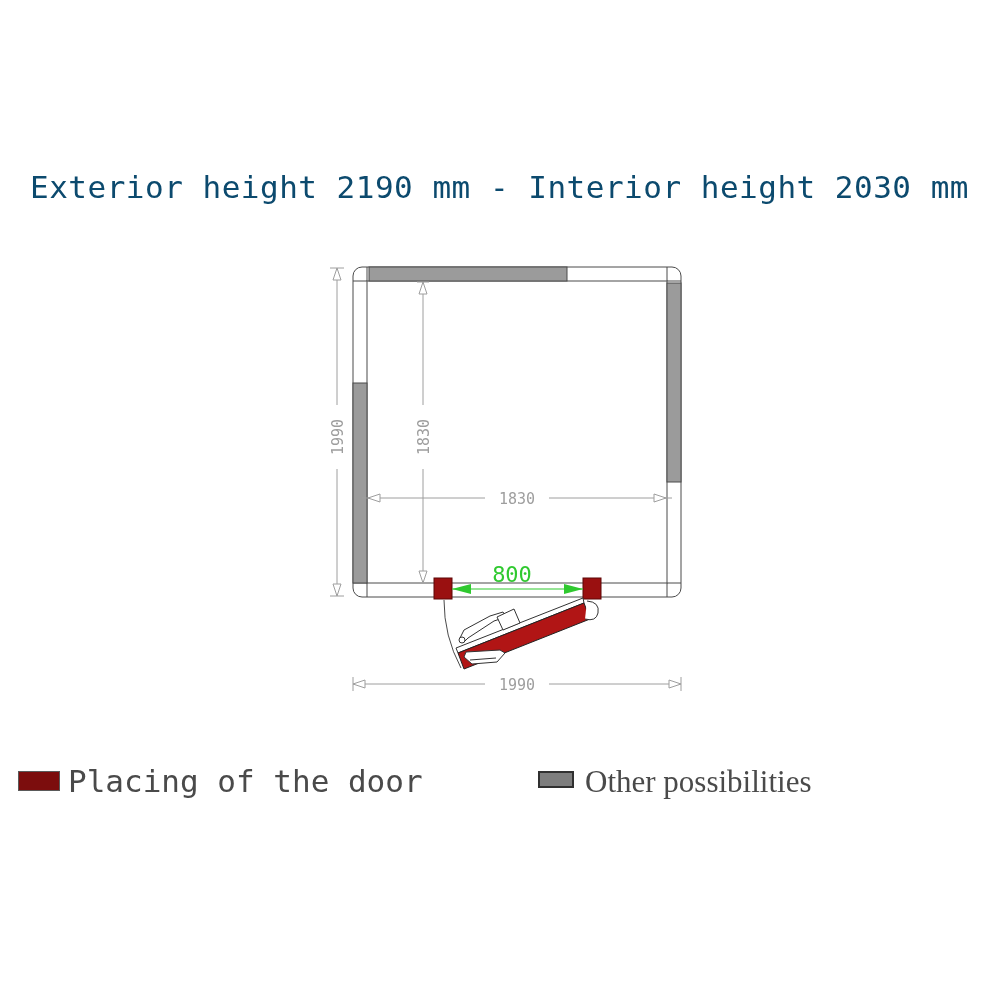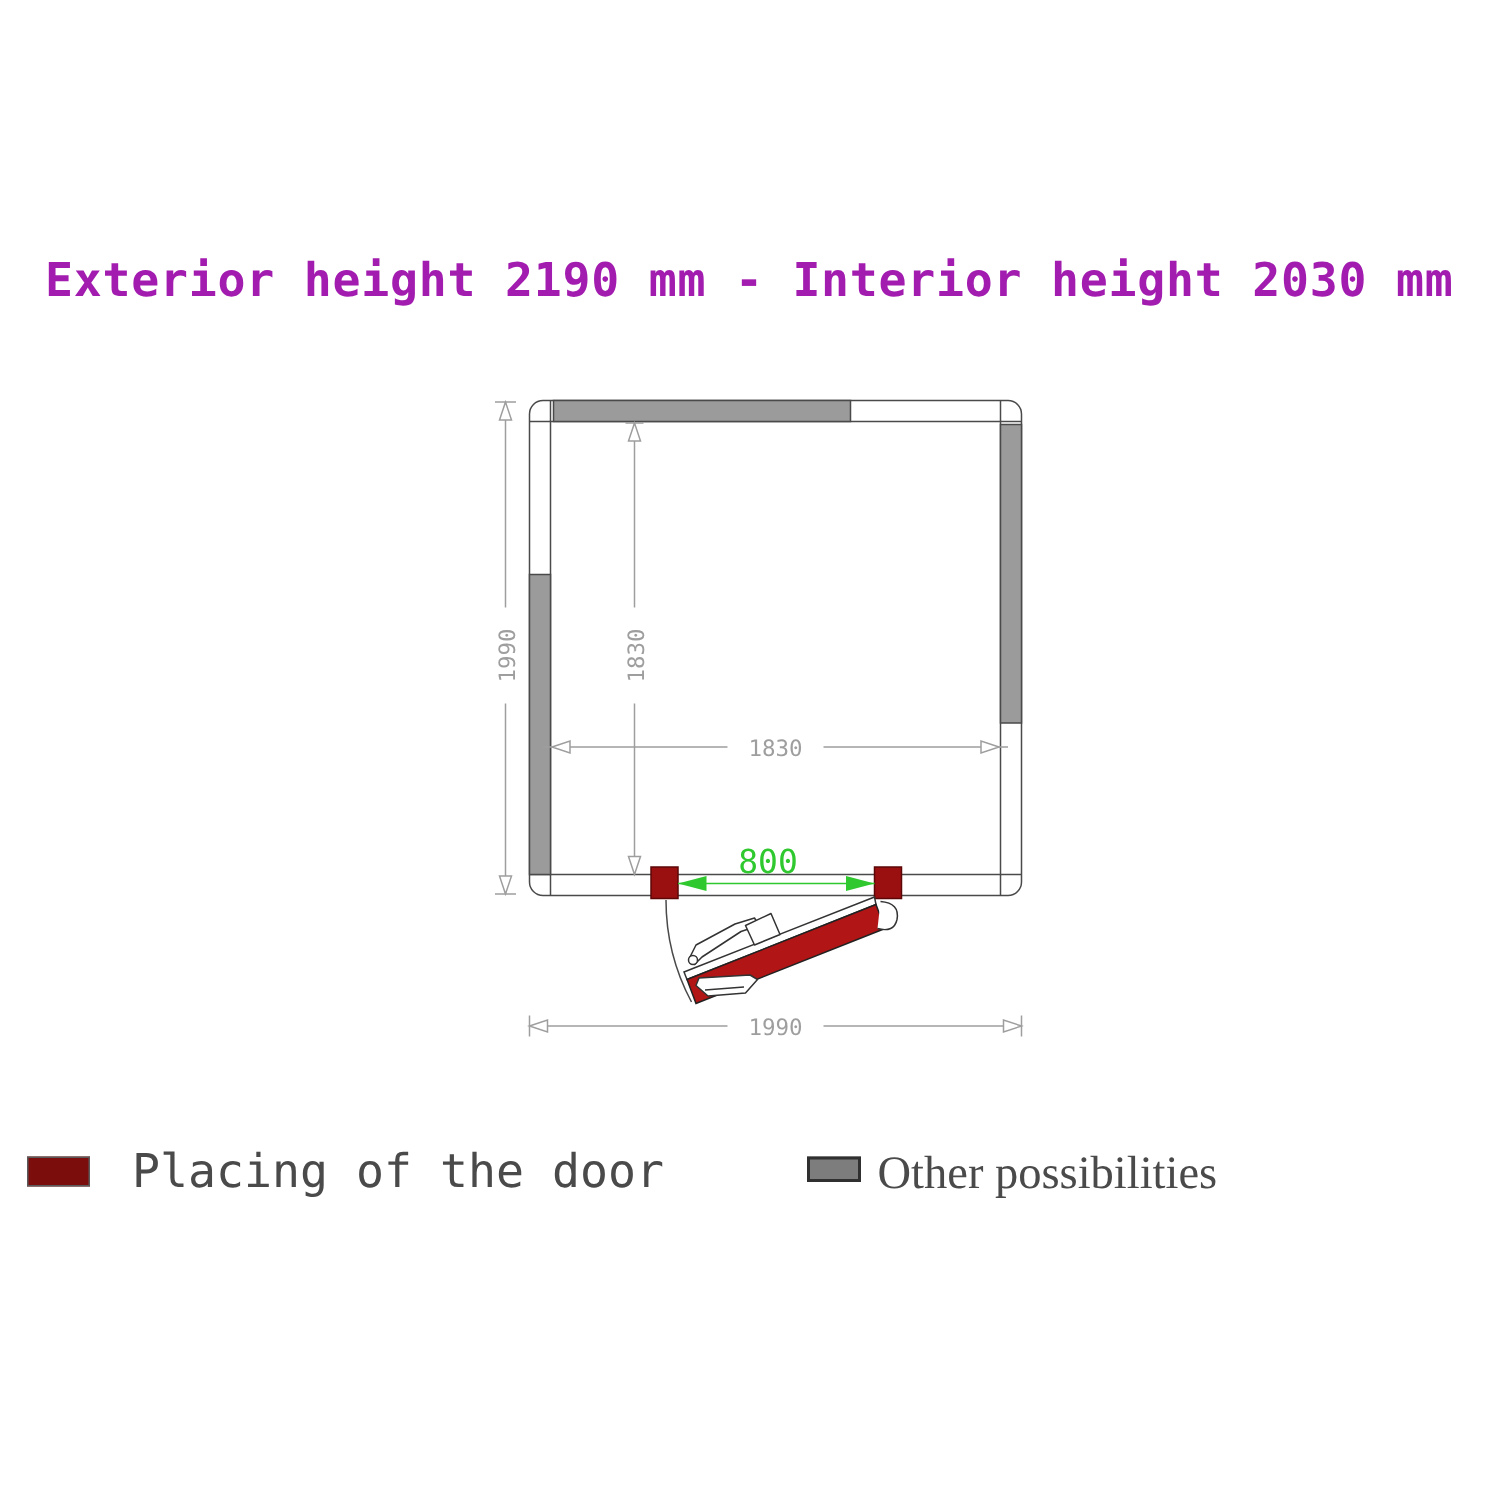--- a/index.html
+++ b/index.html
@@ -1,22 +1,22 @@
 <!DOCTYPE html>
 <html><head>
 <meta charset="utf-8">
 <style>
   html,body{margin:0;padding:0;background:#ffffff;}
   .canvas{position:relative;width:1000px;height:1000px;background:#ffffff;overflow:hidden;
           font-family:"DejaVu Sans Mono", monospace;}
   .title{position:absolute;left:30px;top:172px;font-size:31px;line-height:31px;
-         letter-spacing:.5px;color:#a21caf;white-space:pre;font-weight:bold;}
+         letter-spacing:.5px;color:#0c4a6e;white-space:pre;font-weight:normal;}
   .plan-svg{position:absolute;left:0;top:0;}
   .legend-label{position:absolute;font-size:31px;line-height:31px;color:#4a4a4a;white-space:pre;}
-  #legend-label-door{left:68px;top:766px;margin-left:20px;}
+  #legend-label-door{left:68px;top:766px;}
   #legend-label-other{left:585px;top:766px;font-family:Liberation Serif, serif;}
   .swatch{position:absolute;box-sizing:border-box;}
   #swatch-door{left:18px;top:771px;width:42px;height:20px;background:#7c0d0d;border:1px solid #5a5a5a;}
   #swatch-other{left:538px;top:771px;width:36px;height:17px;background:#7d7d7d;border:2px solid #303030;}
   svg text{font-family:"DejaVu Sans Mono", monospace;}
 </style>
 </head>
 <body>
 
 <div class="canvas">

